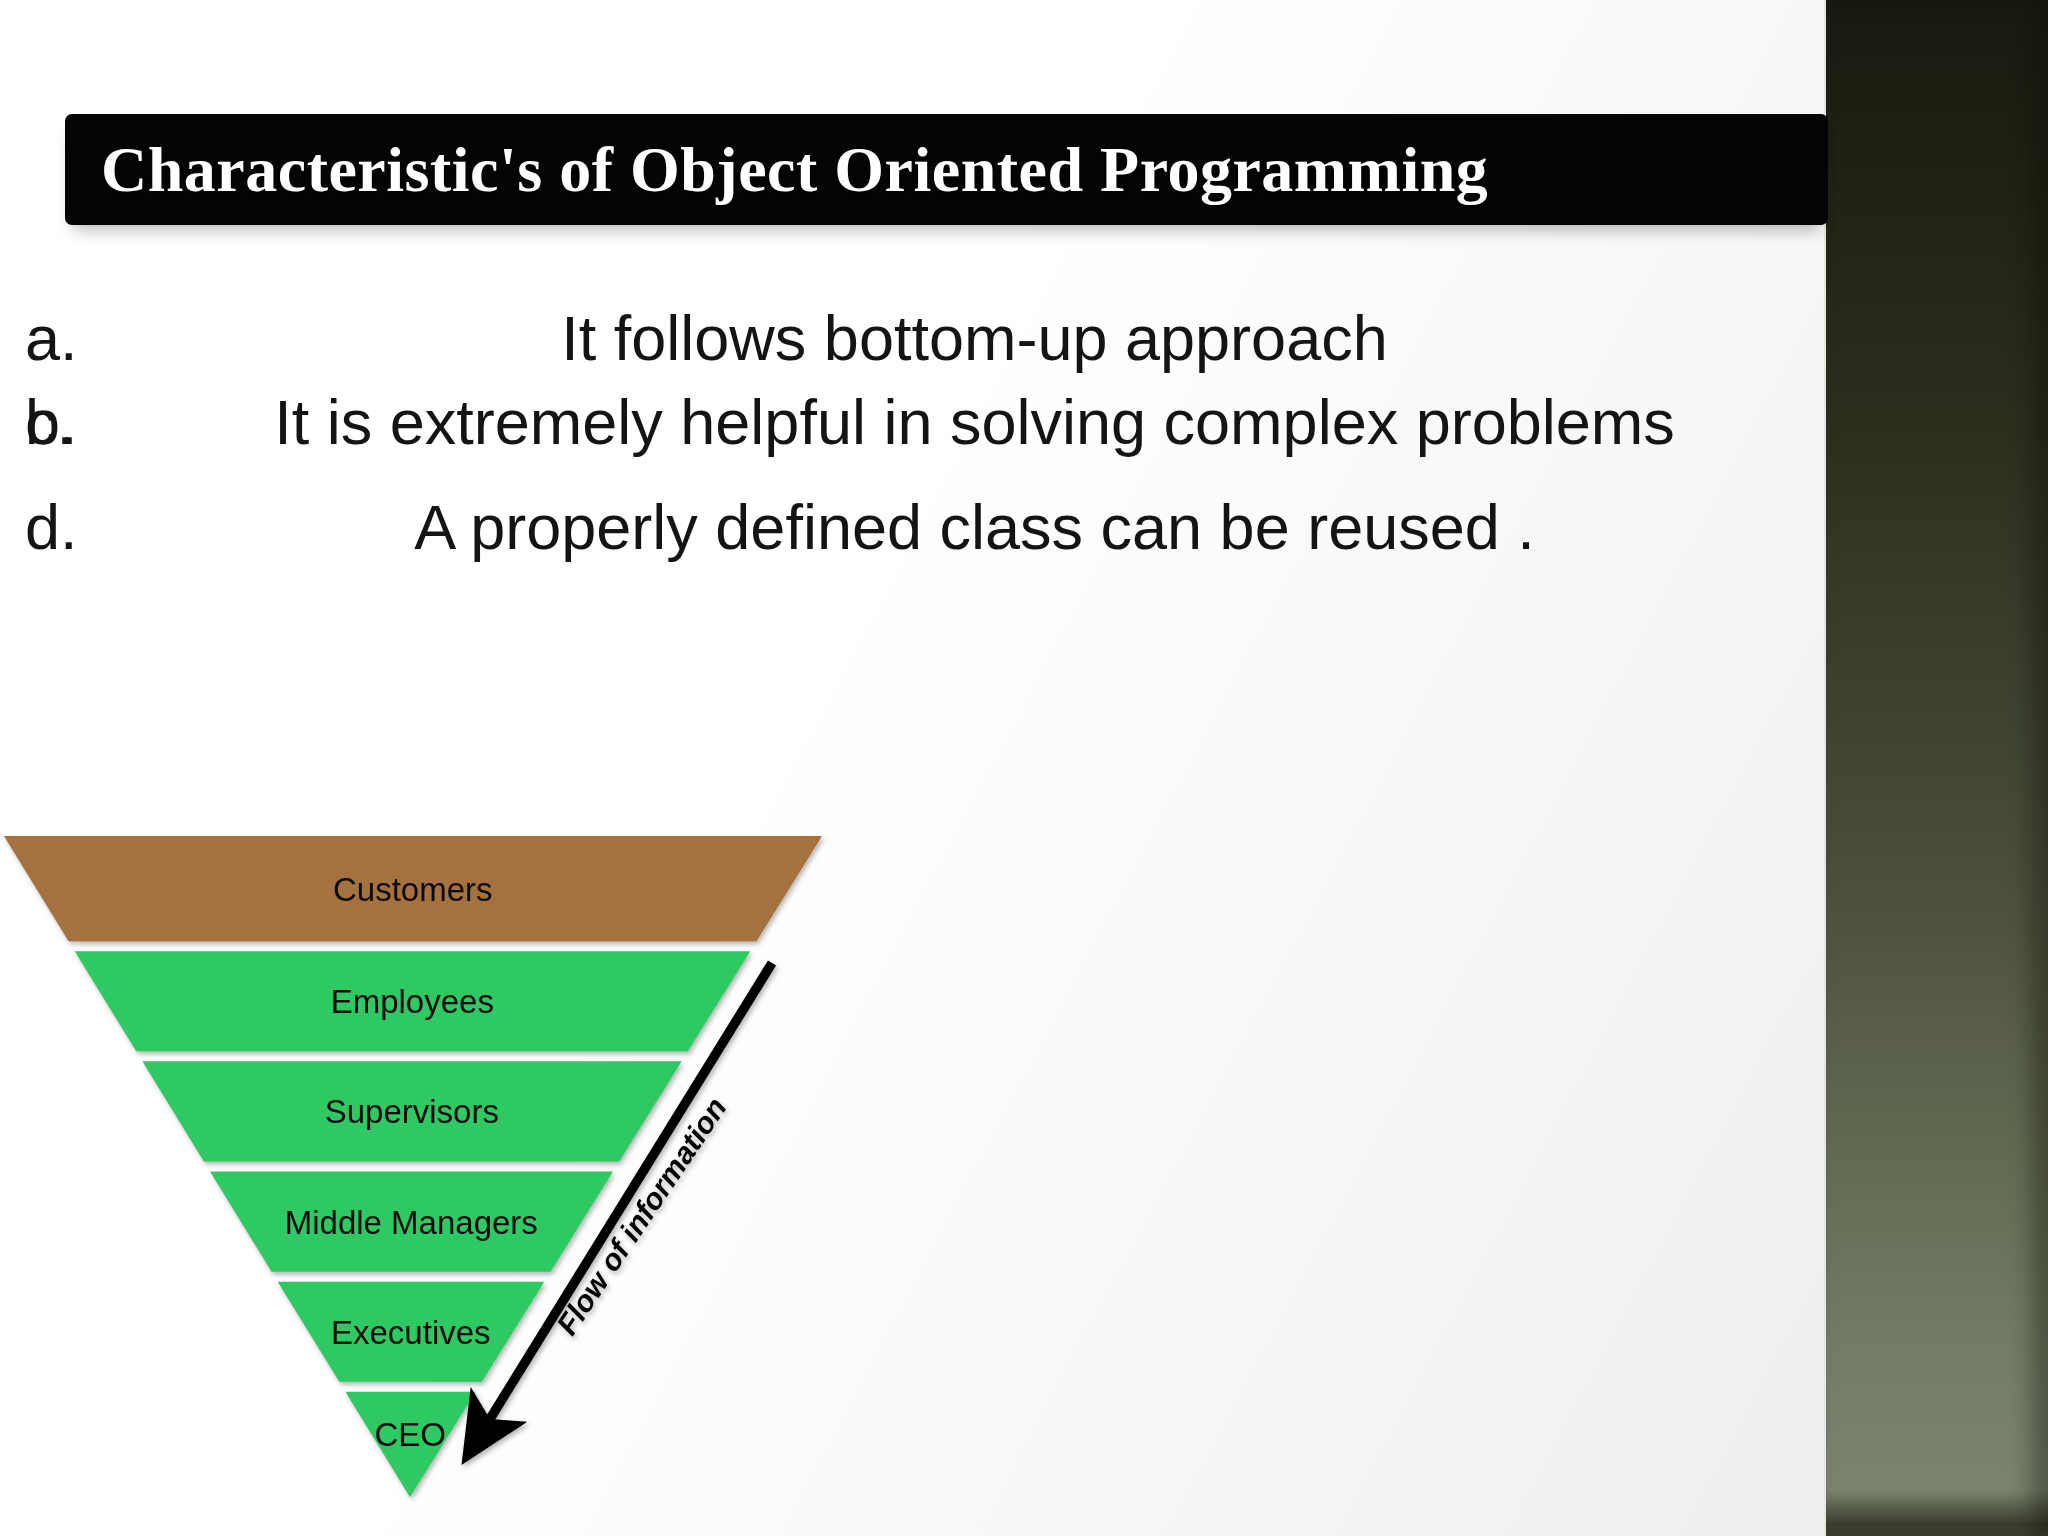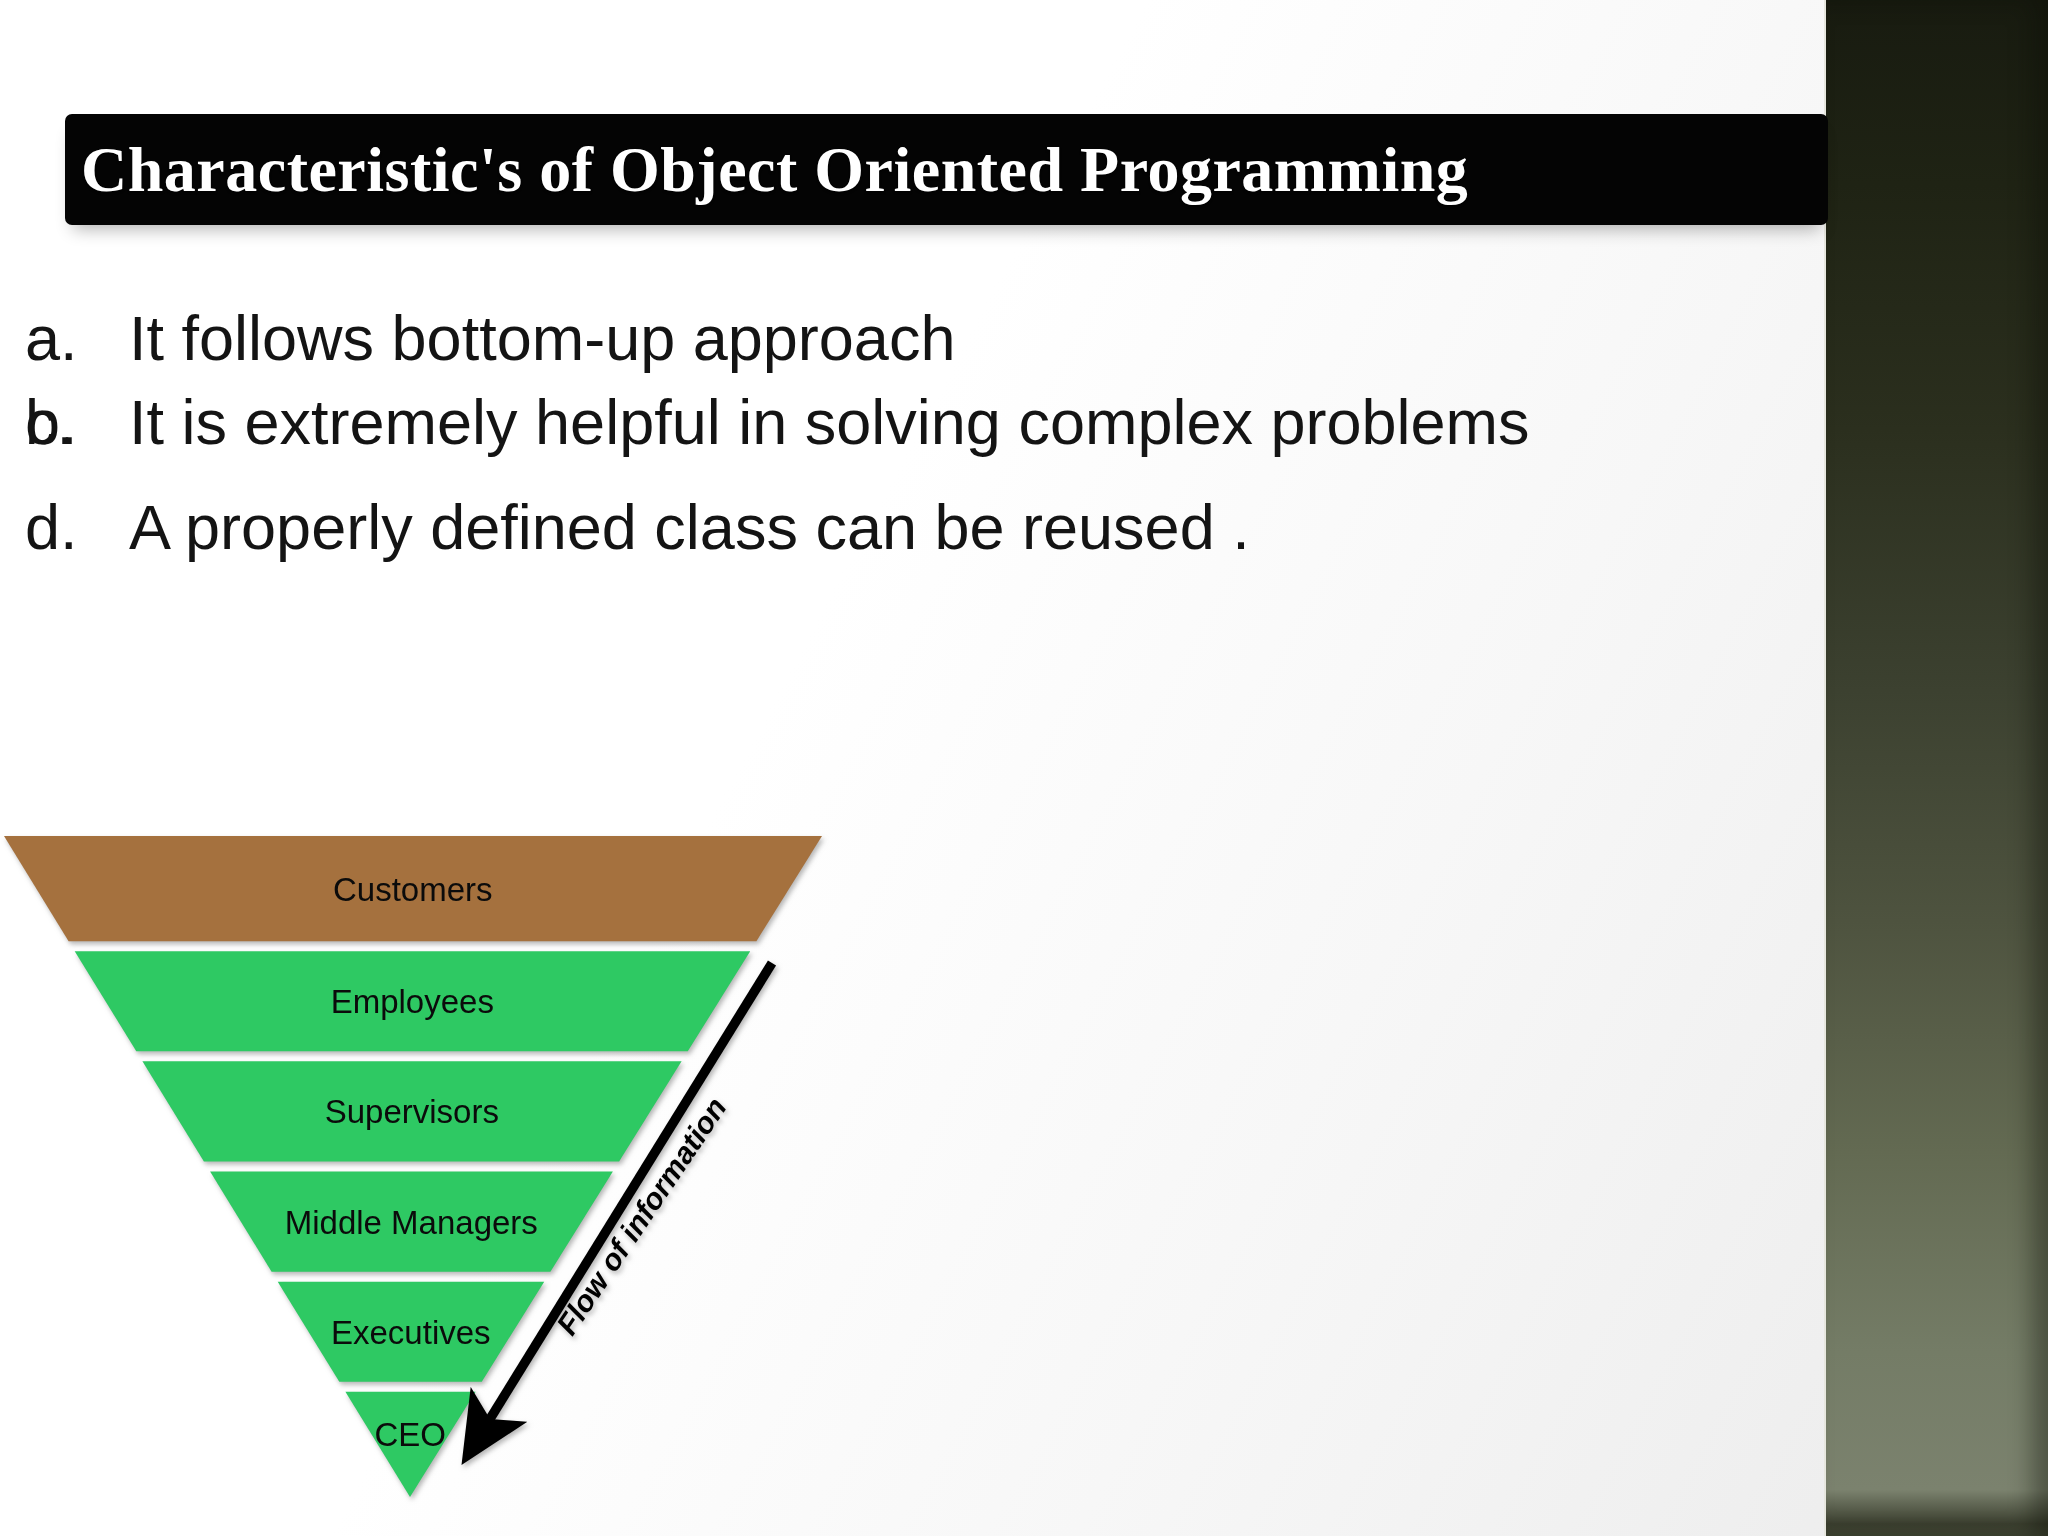--- a/index.html
+++ b/index.html
@@ -6,38 +6,38 @@
   .slide {
     position:relative; width:2048px; height:1536px; overflow:hidden;
     background: linear-gradient(118deg, #ffffff 40%, #f7f7f7 66%, #ebebeb 100%);
     font-family:"Liberation Sans", sans-serif;
   }
 
   
   .title-bar {
     position:absolute; left:65px; top:114px; width:1763px; height:111px;
     background:#040404; border-radius:7px; z-index:3;
-    display:flex; align-items:center; box-sizing:border-box; padding-left:16px;
+    display:flex; align-items:center; box-sizing:border-box; padding-left:36px;
     box-shadow:0 12px 16px -8px rgba(0,0,0,0.3);
   }
   .title-text {
     color:#ffffff; font-family:"Liberation Serif", serif; font-weight:700;
     font-size:64px; letter-spacing:0.5px; white-space:nowrap;
     text-shadow:0 2px 2px rgba(0,0,0,0.6);
   }
 
   
   .list {
     position:absolute; left:25px; top:296px; width:1795px;
     color:#141414; font-size:63px; line-height:84px;
   }
   .list-item { position:relative; padding-left:104px; }
   .list-item.gap-before { margin-top:21px; }
   .marker { position:absolute; left:0; top:0; }
-  .line { white-space:nowrap; }
+  .line { white-space:nowrap;text-align:center; }
 
   
   #pyramid-svg {
     position:absolute; left:0; top:820px; width:860px; height:716px;
     overflow:visible;
     filter: drop-shadow(2px 3px 2.5px rgba(110,110,110,0.5));
   }
   .band-label { font-family:"Liberation Sans", sans-serif; font-size:33px; fill:#0b0b0b; }
   .flow-label {
     font-family:"Liberation Sans", sans-serif; font-size:30px;

